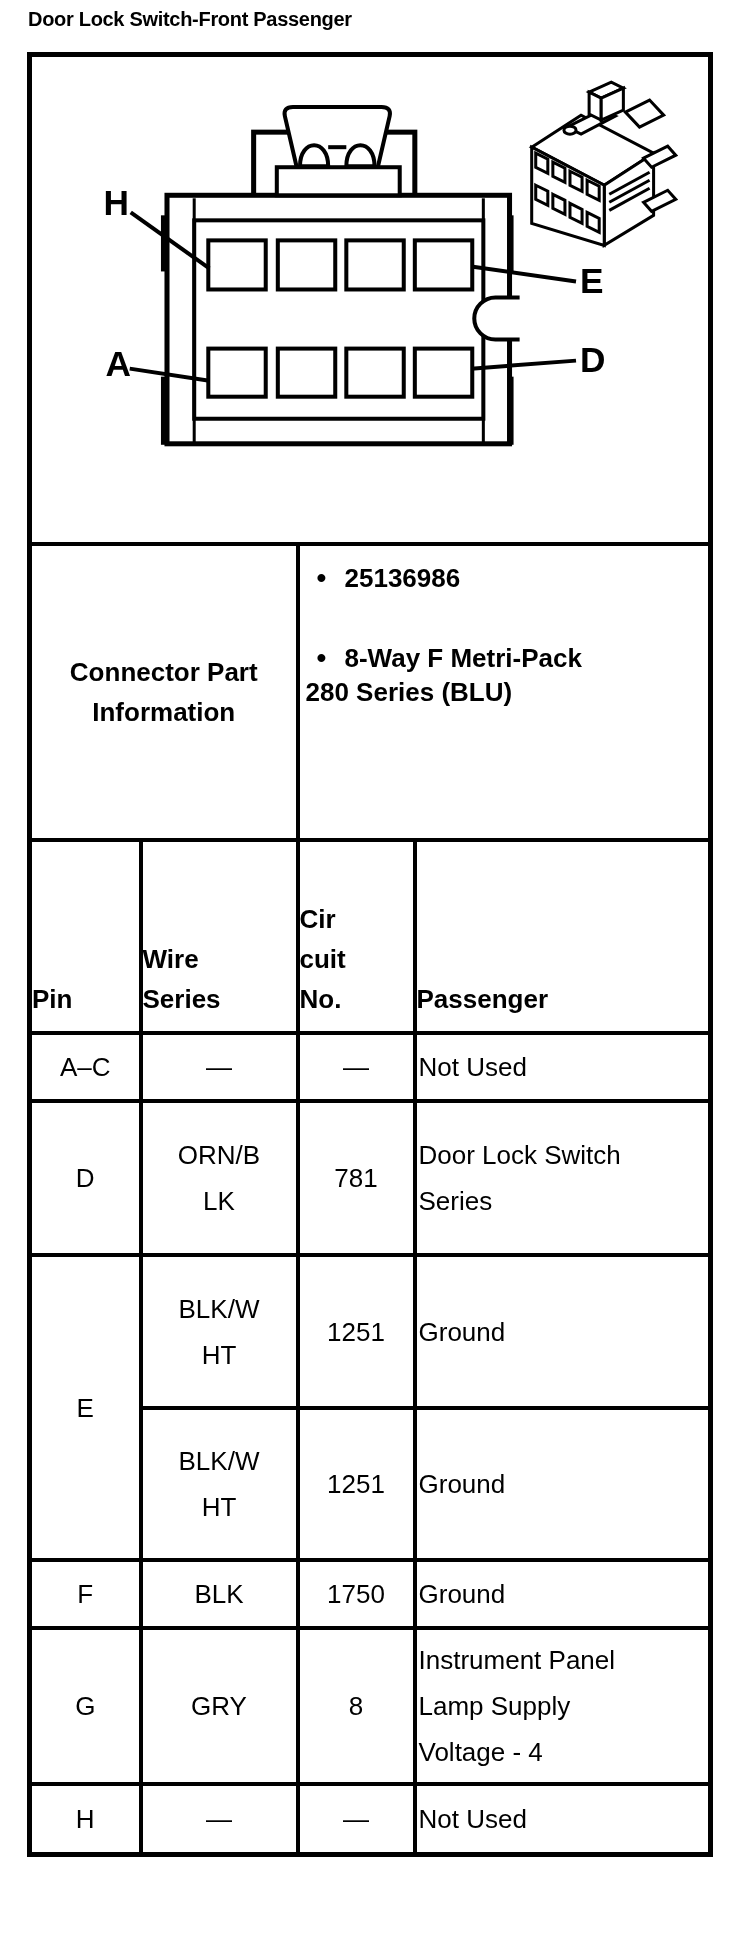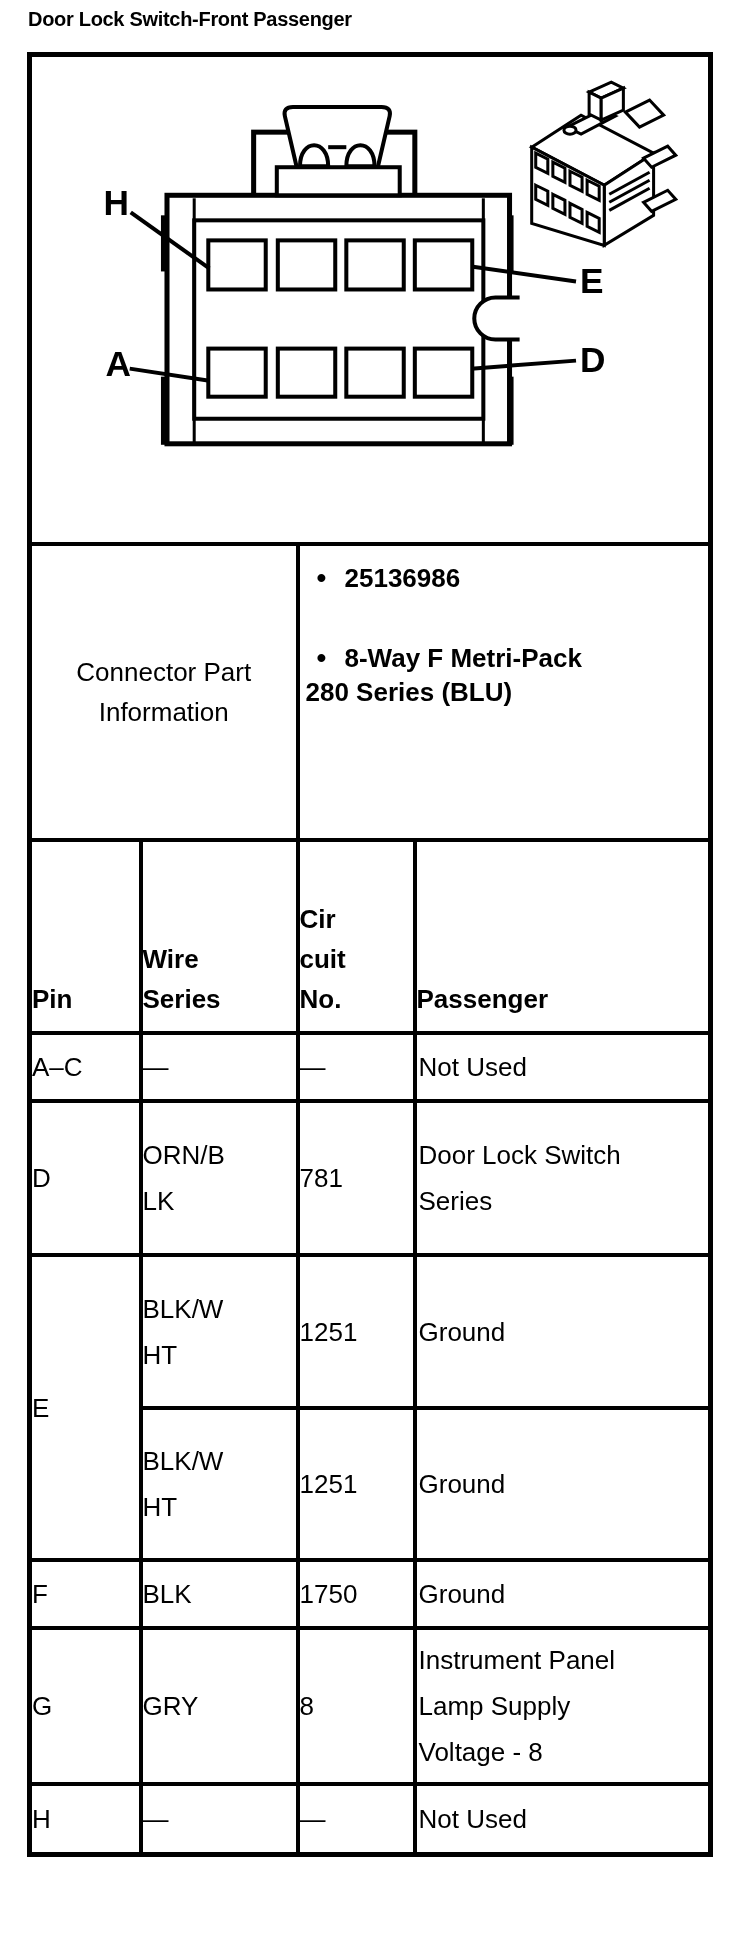--- a/index.html
+++ b/index.html
@@ -14,35 +14,35 @@
   table.main{
     position:absolute;left:27px;top:52px;width:681px;
     border-collapse:collapse;table-layout:fixed;background:#fff;
   }
   table.main,table.main td,table.main th{border:4px solid #000;}
   table.main{border-width:5px;}
   td,th{padding:0;font-size:26px;overflow:hidden;}
   td.diagram-cell{height:485px;padding:0;position:relative;}
   .diagram-cell svg{display:block;width:100%;height:100%;}
   td.partinfo-label{
-    height:292px;text-align:center;vertical-align:middle;font-weight:normal;
+    height:292px;text-align:center;vertical-align:middle;font-weight:bold;
     line-height:40px;white-space:pre-line;
   }
   td.partinfo-bullets{vertical-align:top;}
   .b-row{display:flex;align-items:baseline;line-height:34px;padding-left:17px;font-weight:bold;}
   .b-row .marker{width:28px;font-size:28px;flex:0 0 28px;}
   .b-gap{margin-top:46px;}
   .b-cont{line-height:34px;padding-left:6px;font-weight:bold;}
   .bullets-wrap{padding-top:15px;}
   tr.hdr th{
     height:177px;vertical-align:bottom;text-align:left;font-weight:bold;
     line-height:40px;padding-bottom:12px;white-space:pre-line;
   }
   td.c-pin,td.c-wire,td.c-cir{
-    vertical-align:middle;line-height:46px;white-space:pre-line;
+    text-align:center;vertical-align:middle;line-height:46px;white-space:pre-line;
   }
   td.c-fn{
     text-align:left;vertical-align:middle;line-height:46px;white-space:pre-line;
     padding-left:2px;padding-right:6px;
   }
   .ink{stroke:#000;fill:#fff;}
   .ink-line{stroke:#000;fill:none;}
   .pinlbl{font-family:"Liberation Sans","DejaVu Sans",sans-serif;font-weight:bold;font-size:35px;fill:#000;}
 </style>
 </head>
@@ -211,21 +211,21 @@
         <td class="c-cir">1750</td>
         <td class="c-fn">Ground</td>
       </tr>
 
       <tr style="height:156px">
         <td class="c-pin">G</td>
         <td class="c-wire">GRY</td>
         <td class="c-cir">8</td>
         <td class="c-fn">Instrument Panel
 Lamp Supply
-Voltage - 8</td>
+Voltage - 4</td>
       </tr>
 
       <tr style="height:70px">
         <td class="c-pin">H</td>
         <td class="c-wire">—</td>
         <td class="c-cir">—</td>
         <td class="c-fn">Not Used</td>
       </tr>
 
     </tbody>

